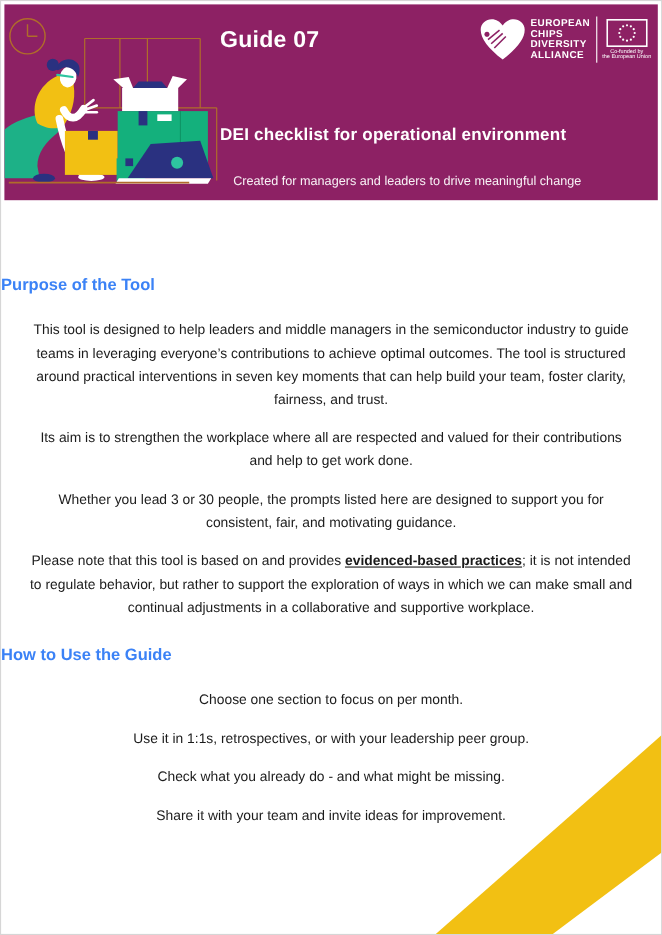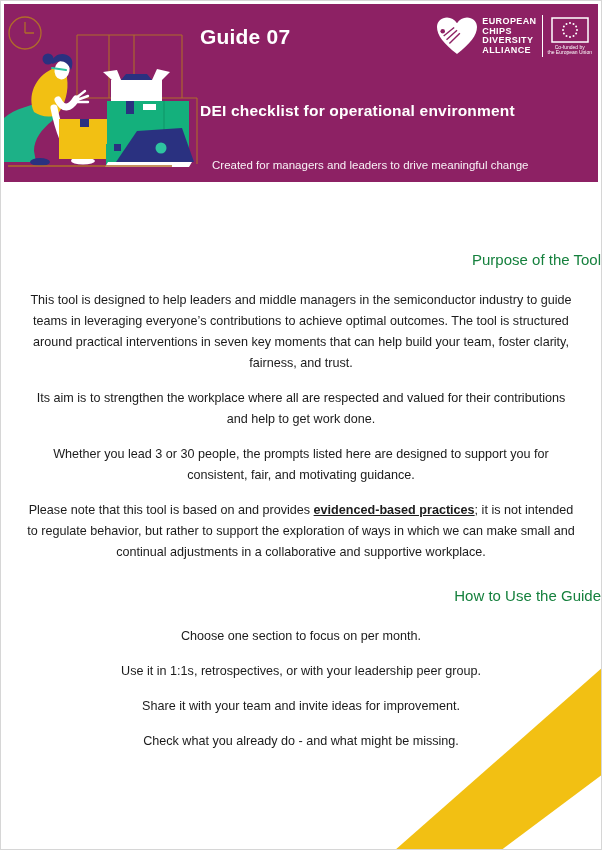--- a/index.html
+++ b/index.html
@@ -5,31 +5,31 @@
   html,body{margin:0;padding:0;background:#ffffff;}
   .page{
     position:relative;width:602px;height:850px;background:#ffffff;
     border:1px solid #d6d6d6;box-sizing:border-box;overflow:hidden;
     font-family:"Liberation Sans", sans-serif;
   }
   
   .banner{position:absolute;left:3px;top:3px;right:3px;height:178px;background:#8d2164;}
   .illus{position:absolute;left:0;top:0;width:200px;height:178px;display:block;}
   .banner-title{position:absolute;left:196px;top:21px;margin:0;color:#ffffff;font-size:21px;font-weight:700;letter-spacing:.2px;}
-  .banner-subtitle{position:absolute;left:196px;top:98px;margin:0;color:#ffffff;font-size:15.5px;font-weight:600;letter-spacing:.2px;}
+  .banner-subtitle{position:absolute;left:196px;top:110px;margin:0;color:#ffffff;font-size:15.5px;font-weight:600;letter-spacing:.2px;}
   .banner-tagline{position:absolute;left:196px;top:143px;margin:12px;color:rgba(255,255,255,.94);font-size:11.5px;font-weight:400;}
   
   .logo-block{position:absolute;right:6px;top:11px;display:flex;align-items:center;gap:2px;}
   .logo-org{color:#ffffff;font-size:9px;line-height:9.5px;font-weight:700;letter-spacing:.4px;}
   .logo-divider{width:1px;height:42px;background:#ffffff;margin:0 3px;}
   .eu-badge{display:flex;flex-direction:column;align-items:center;}
   .eu-caption{margin-top:2px;color:#ffffff;font-size:5px;line-height:5.5px;text-align:center;white-space:nowrap;}
   
   main{position:relative;padding-top:69px;color:#1b1b1b;}
-  .doc-heading{margin:0 0 22px 0;text-align:right;font-size:15px;font-weight:400;color:#15803d;}
+  .doc-heading{margin:0 0 22px 0;text-align:left;font-size:15px;font-weight:700;color:#3b82f6;}
   .doc-heading.howto{margin:24px 0 22px 0;}
   main p{width:548px;margin:14px auto 9px auto;text-align:center;font-size:12.6px;line-height:21px;}
   main p.tight{margin-bottom:0;}
   .em-underline{font-weight:700;text-decoration:underline;}
   
   .ribbon{position:absolute;left:380px;top:660px;width:222px;height:190px;display:block;}
 </style>
 </head>
 <body>
 
@@ -145,21 +145,21 @@
     <div style="height:69px"></div>
     <h3 class="doc-heading">Purpose of the Tool</h3>
     <p>This tool is designed to help leaders and middle managers in the semiconductor industry to guide teams in leveraging everyone’s contributions to achieve optimal outcomes. The tool is structured around practical interventions in seven key moments that can help build your team, foster clarity, fairness, and trust.</p>
     <p>Its aim is to strengthen the workplace where all are respected and valued for their contributions and help to get work done.</p>
     <p>Whether you lead 3 or 30 people, the prompts listed here are designed to support you for consistent, fair, and motivating guidance.</p>
     <p><span>Please note that this tool is based on and provides </span><span class="em-underline">evidenced-based practices</span><span>; it is not intended to regulate behavior, but rather to support the exploration of ways in which we can make small and continual adjustments in a collaborative and supportive workplace.</span></p>
 
     <h3 class="doc-heading howto">How to Use the Guide</h3>
     <p class="tight">Choose one section to focus on per month.</p>
     <p class="tight">Use it in 1:1s, retrospectives, or with your leadership peer group.</p>
+    <p class="tight">Check what you already do - and what might be missing.</p>
     <p class="tight">Share it with your team and invite ideas for improvement.</p>
-    <p class="tight">Check what you already do - and what might be missing.</p>
   </main>
 
   <svg class="ribbon" viewBox="0 0 222 190" aria-hidden="true">
     <polygon points="222,6 222,113 119,190 13,190" fill="#f2c013"></polygon>
   </svg>
 
 </div>
 
 </body></html>

